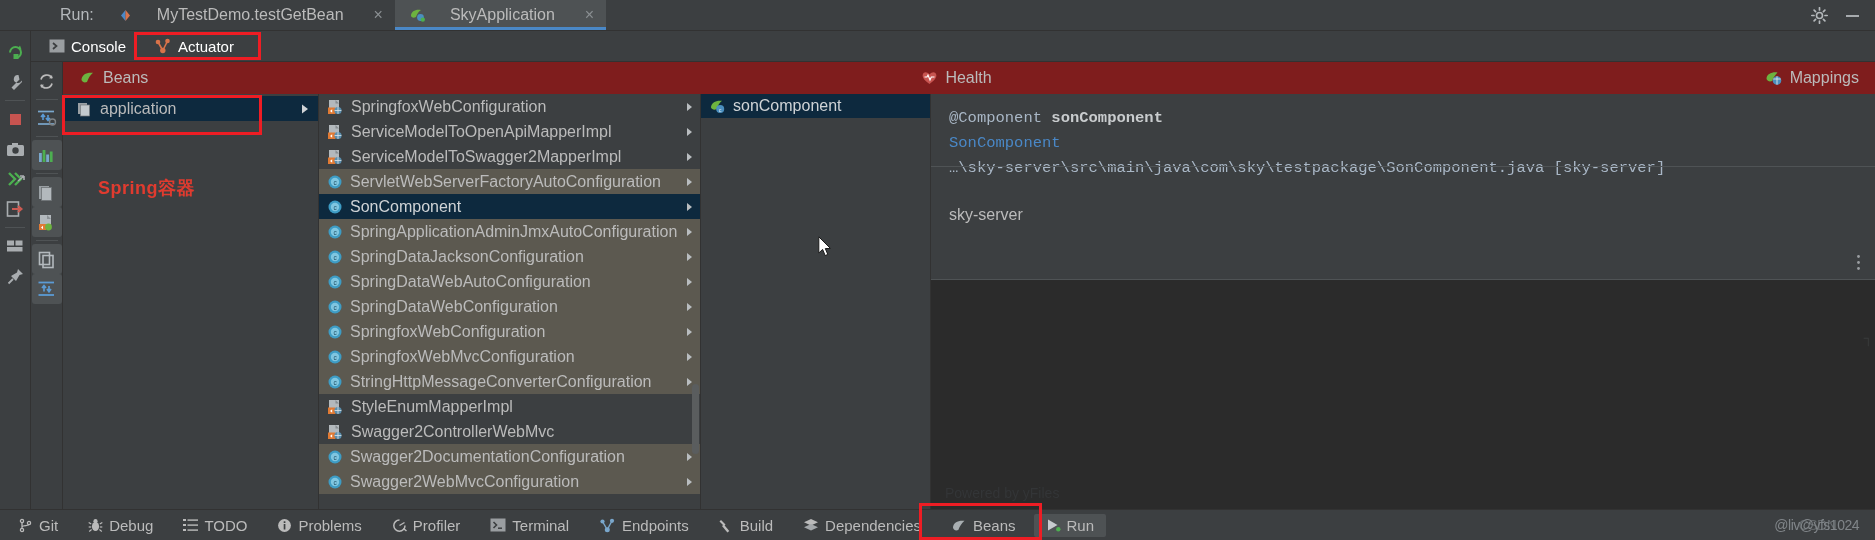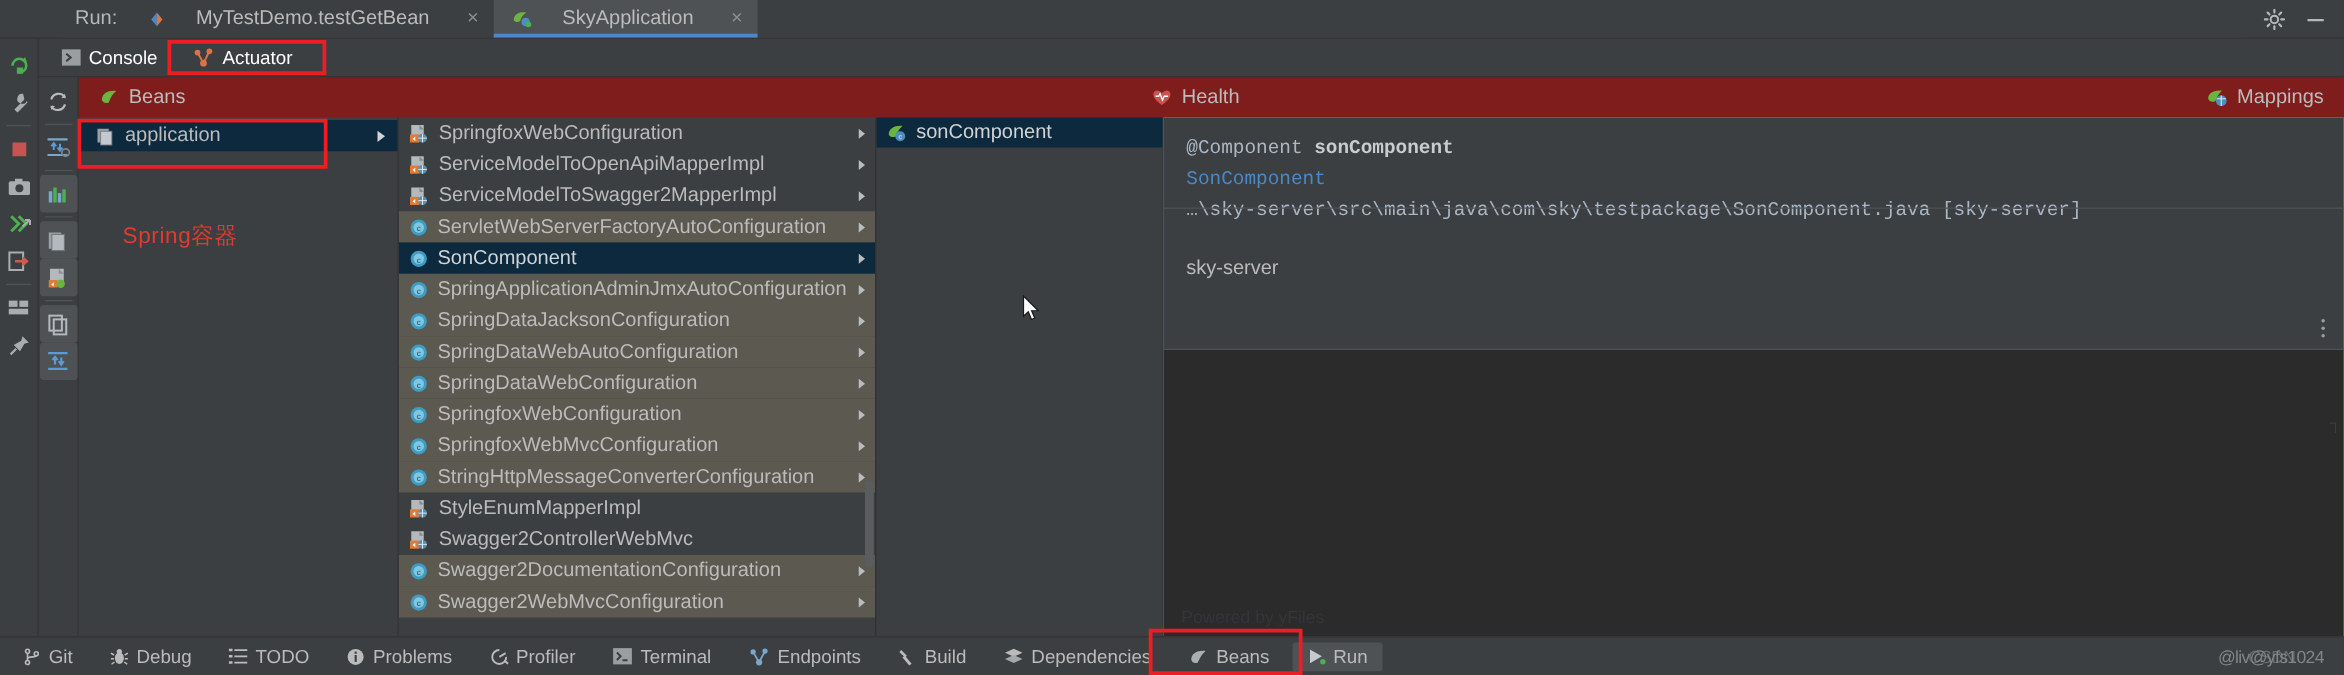--- a/index.html
+++ b/index.html
@@ -124,21 +124,21 @@
     height: 25px; padding: 0 22px 0 14px;
     font-size: 16px; color: #bbbbbb;
     position: relative;
   }
   .tree-row.sel { background: #0d293e; }
   .tree-row .arrow {
     position: absolute; right: 8px; top: 50%; transform: translateY(-50%);
   }
   .spring-label {
     position: absolute; left: 35px; top: 82px;
-    color: #e03b2f; font-size: 18px; font-weight: normal;
+    color: #e03b2f; font-size: 18px; font-weight: bold;
     letter-spacing: 0.5px;
     font-family: "Liberation Sans", sans-serif;
   }
 
   
   .col-beans {
     width: 382px; height: 415px;
     background: #3c3f41;
     border-right: 1px solid #323232;
     position: relative;

